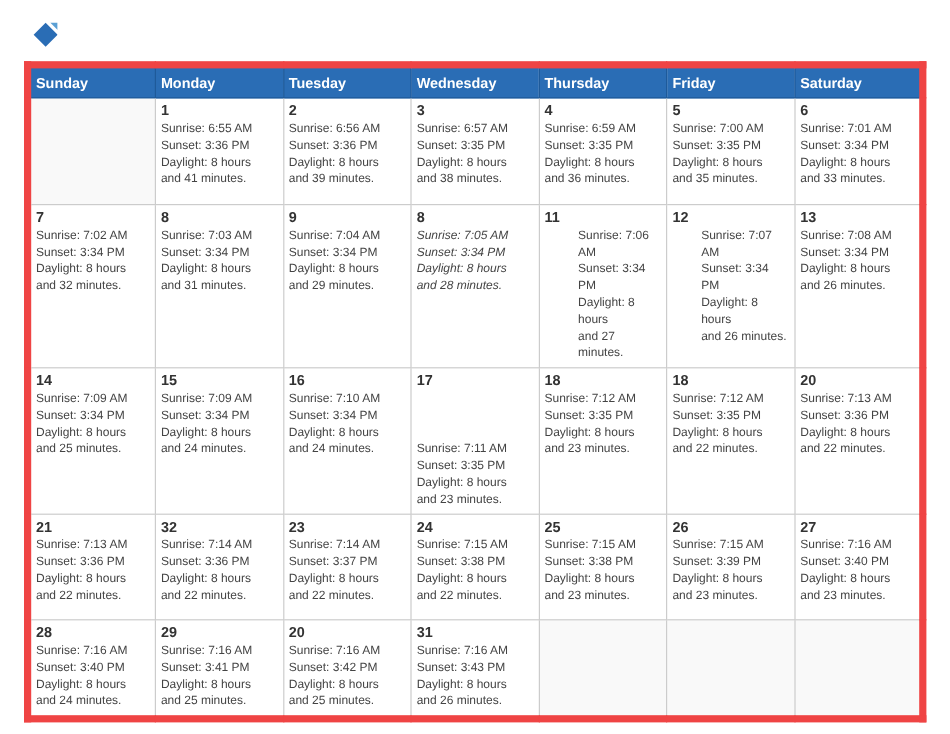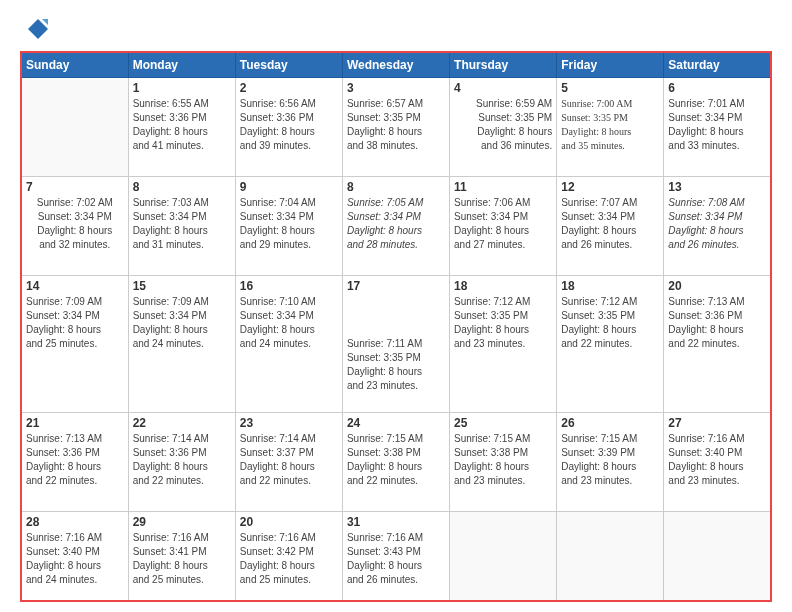--- a/index.html
+++ b/index.html
@@ -55,21 +55,21 @@
       font-weight: bold;
       color: #333;
       line-height: 1.1;
     }
     .location {
       font-size: 14px;
       color: #555;
     }
     .calendar {
       flex: 1;
-      border: 2px solid #ef4444;
+      border: 6px solid #ef4444;
       border-collapse: collapse;
       width: 100%;
       table-layout: fixed;
     }
     .calendar th {
       background: #2a6db5;
       color: #fff;
       font-size: 12px;
       font-weight: bold;
       padding: 5px 4px;
@@ -156,44 +156,44 @@
           </td>
           <td>
             <span class="day-num">3</span>
             <div class="cell-info" style="white-space: pre-line;">Sunrise: 6:57 AM
 Sunset: 3:35 PM
 Daylight: 8 hours
 and 38 minutes.</div>
           </td>
           <td>
             <span class="day-num">4</span>
-            <div class="cell-info" style="white-space: pre-line; text-align: right;">Sunrise: 6:59 AM
+            <div class="cell-info" style="white-space: pre-line;">Sunrise: 6:59 AM
 Sunset: 3:35 PM
 Daylight: 8 hours
 and 36 minutes.</div>
           </td>
           <td>
             <span class="day-num">5</span>
-            <div class="cell-info" style="white-space: pre-line; font-family: Liberation Serif, serif;">Sunrise: 7:00 AM
+            <div class="cell-info" style="white-space: pre-line;">Sunrise: 7:00 AM
 Sunset: 3:35 PM
 Daylight: 8 hours
 and 35 minutes.</div>
           </td>
           <td>
             <span class="day-num">6</span>
             <div class="cell-info" style="white-space: pre-line;">Sunrise: 7:01 AM
 Sunset: 3:34 PM
 Daylight: 8 hours
 and 33 minutes.</div>
           </td>
         </tr>
         <tr>
           <td>
             <span class="day-num">7</span>
-            <div class="cell-info" style="white-space: pre-line; text-align: center;">Sunrise: 7:02 AM
+            <div class="cell-info" style="white-space: pre-line;">Sunrise: 7:02 AM
 Sunset: 3:34 PM
 Daylight: 8 hours
 and 32 minutes.</div>
           </td>
           <td>
             <span class="day-num">8</span>
             <div class="cell-info" style="white-space: pre-line;">Sunrise: 7:03 AM
 Sunset: 3:34 PM
 Daylight: 8 hours
 and 31 minutes.</div>
@@ -207,35 +207,35 @@
           </td>
           <td>
             <span class="day-num">8</span>
             <div class="cell-info" style="white-space: pre-line; font-style: italic;">Sunrise: 7:05 AM
 Sunset: 3:34 PM
 Daylight: 8 hours
 and 28 minutes.</div>
           </td>
           <td>
             <span class="day-num">11</span>
-            <div class="cell-info" style="white-space: pre-line;">Sunrise: 7:06 AM
+            <div class="cell-info" style="white-space: pre-line; margin-left: 28px;">Sunrise: 7:06 AM
 Sunset: 3:34 PM
 Daylight: 8 hours
 and 27 minutes.</div>
           </td>
           <td>
             <span class="day-num">12</span>
-            <div class="cell-info" style="white-space: pre-line;">Sunrise: 7:07 AM
+            <div class="cell-info" style="white-space: pre-line; margin-left: 24px;">Sunrise: 7:07 AM
 Sunset: 3:34 PM
 Daylight: 8 hours
 and 26 minutes.</div>
           </td>
           <td>
             <span class="day-num">13</span>
-            <div class="cell-info" style="white-space: pre-line; font-style: italic;">Sunrise: 7:08 AM
+            <div class="cell-info" style="white-space: pre-line;">Sunrise: 7:08 AM
 Sunset: 3:34 PM
 Daylight: 8 hours
 and 26 minutes.</div>
           </td>
         </tr>
         <tr>
           <td>
             <span class="day-num">14</span>
             <div class="cell-info" style="white-space: pre-line;">Sunrise: 7:09 AM
 Sunset: 3:34 PM
@@ -287,21 +287,21 @@
         </tr>
         <tr>
           <td>
             <span class="day-num">21</span>
             <div class="cell-info" style="white-space: pre-line;">Sunrise: 7:13 AM
 Sunset: 3:36 PM
 Daylight: 8 hours
 and 22 minutes.</div>
           </td>
           <td>
-            <span class="day-num">22</span>
+            <span class="day-num">32</span>
             <div class="cell-info" style="white-space: pre-line;">Sunrise: 7:14 AM
 Sunset: 3:36 PM
 Daylight: 8 hours
 and 22 minutes.</div>
           </td>
           <td>
             <span class="day-num">23</span>
             <div class="cell-info" style="white-space: pre-line;">Sunrise: 7:14 AM
 Sunset: 3:37 PM
 Daylight: 8 hours

